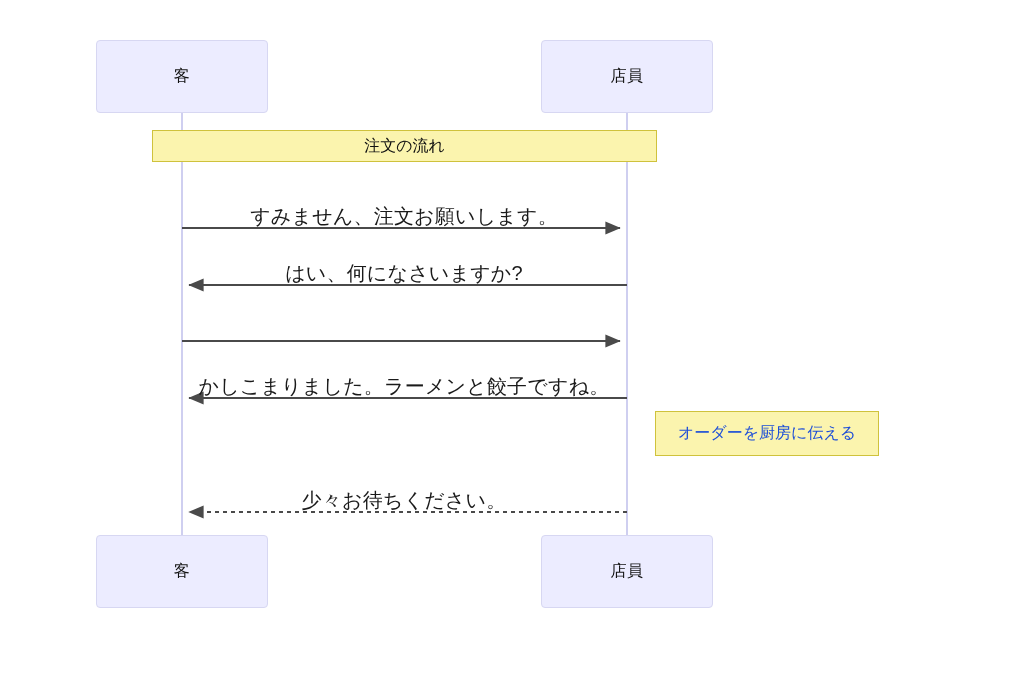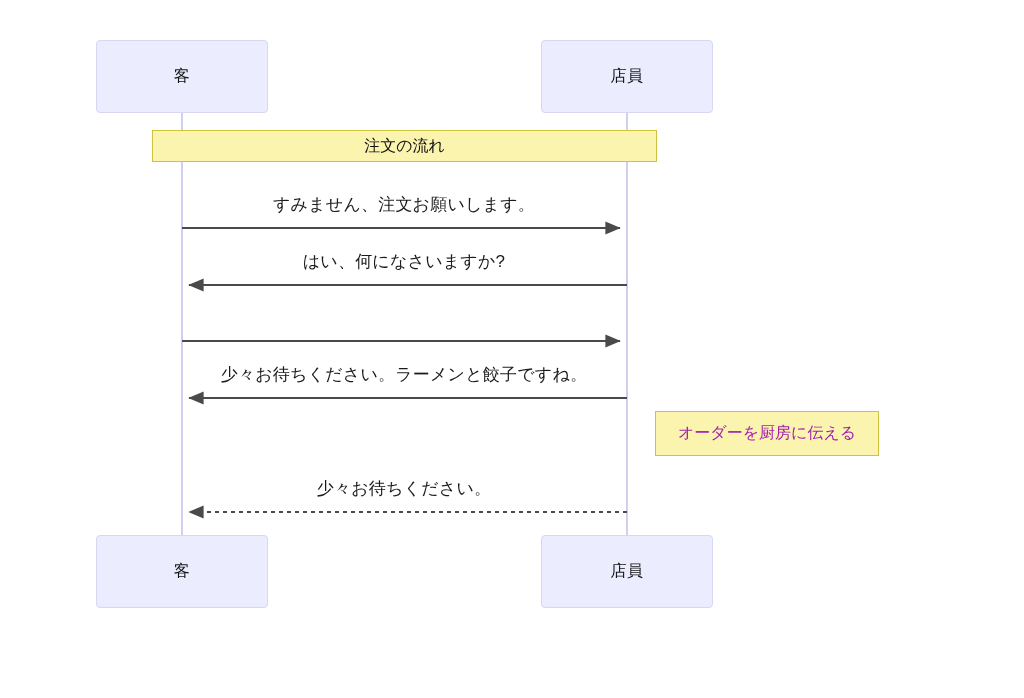--- a/index.html
+++ b/index.html
@@ -41,41 +41,42 @@
   }
   .note-box {
     position: absolute;
     box-sizing: border-box;
     background: #FBF4AE;
     border: 1px solid #CFC23C;
     display: flex;
     align-items: center;
     justify-content: center;
     font-size: 16px;
-    color: #a21caf;
+    color: #1d4ed8;
   }
   .title-banner {
     position: absolute;
     box-sizing: border-box;
     background: #FBF4AE;
     border: 1px solid #CFC23C;
     display: flex;
     align-items: center;
     justify-content: center;
     font-size: 16px;
     color: #111111;
   }
   .msg-label {
     position: absolute;
     text-align: center;
-    font-size: 17px;
+    font-size: 20px;
     color: #1a1a1a;
     white-space: nowrap;
     transform: translateX(-50%);
     letter-spacing: 0.2px;
+    margin-top: 10px;
   }
   .note-text {
     padding: 0 12px;
   }
 </style>
 </head>
 <body>
 
 <div id="diagram">
 
@@ -114,21 +115,21 @@
 
   <div class="title-banner" style="left:152px; top:130px; width:505px; height:32px;">
     <span>注文の流れ</span>
   </div>
 
   <div class="msg-label" style="left:404px; top:193px;">すみません、注文お願いします。</div>
 
   <div class="msg-label" style="left:404px; top:250px;">はい、何になさいますか?</div>
 
 
-  <div class="msg-label" style="left:404px; top:363px;">少々お待ちください。ラーメンと餃子ですね。</div>
+  <div class="msg-label" style="left:404px; top:363px;">かしこまりました。ラーメンと餃子ですね。</div>
 
   <div class="msg-label" style="left:404px; top:477px;">少々お待ちください。</div>
 
   <div class="note-box" style="left:655px; top:411px; width:224px; height:45px;">
     <span class="note-text">オーダーを厨房に伝える</span>
   </div>
 
   <div class="actor-box" style="left:96px; top:535px; width:172px; height:73px;">
     <span>客</span>
   </div>

